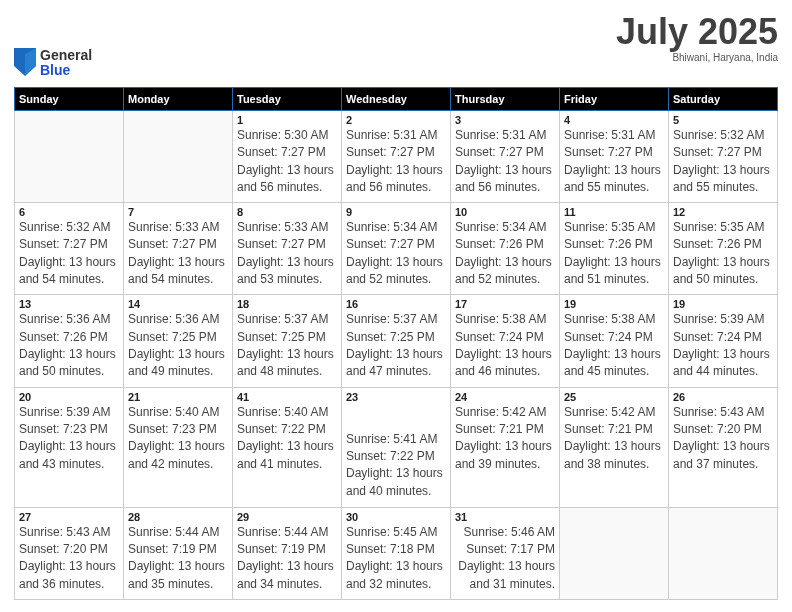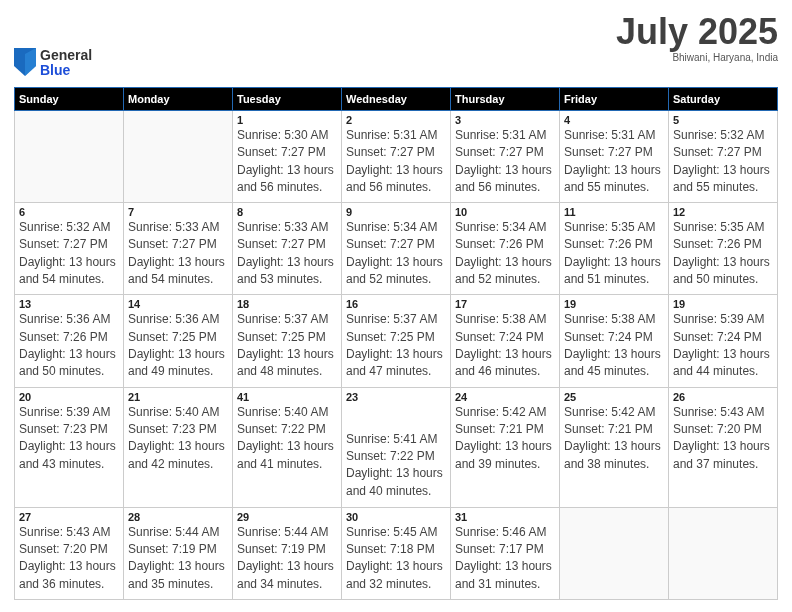--- a/index.html
+++ b/index.html
@@ -319,21 +319,21 @@
 Daylight: 13 hours and 34 minutes.</div>
           </td>
           <td>
             <span class="day-number">30</span>
             <div class="sun-info" style="white-space: pre-line;">Sunrise: 5:45 AM
 Sunset: 7:18 PM
 Daylight: 13 hours and 32 minutes.</div>
           </td>
           <td>
             <span class="day-number">31</span>
-            <div class="sun-info" style="white-space: pre-line;">Sunrise: 5:46 AM
+            <div class="sun-info" style="white-space: pre-line; text-align: right;">Sunrise: 5:46 AM
 Sunset: 7:17 PM
 Daylight: 13 hours and 31 minutes.</div>
           </td>
           <td class="empty"></td>
           <td class="empty"></td>
         </tr>
       </tbody>
   </table>
 </div>
 

